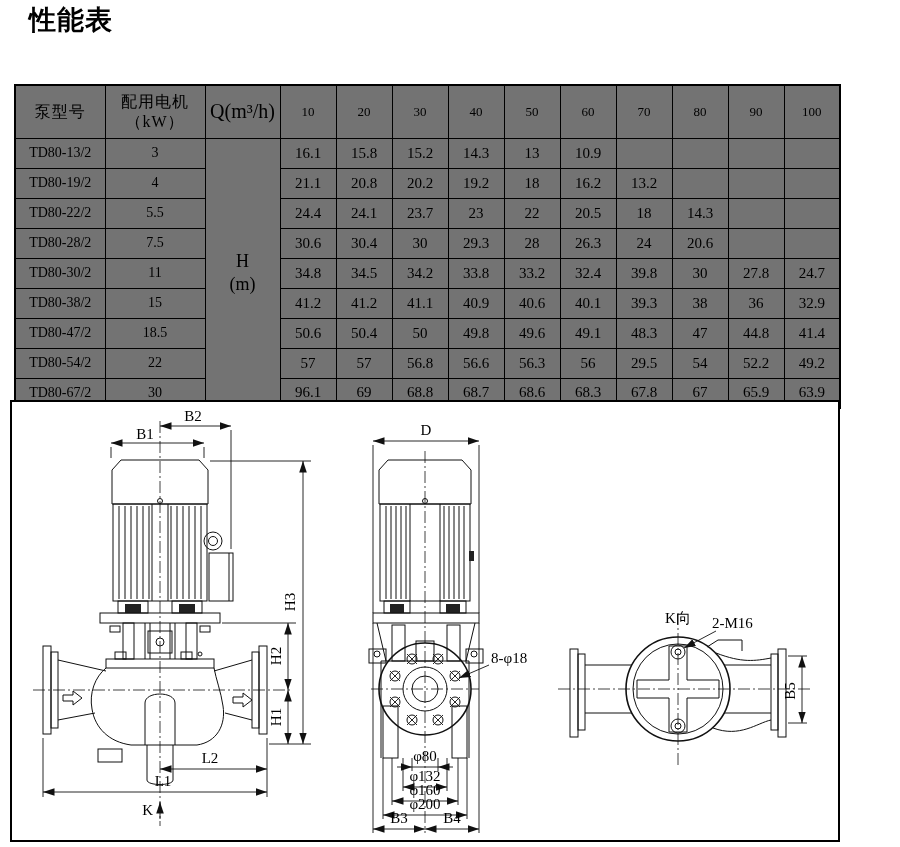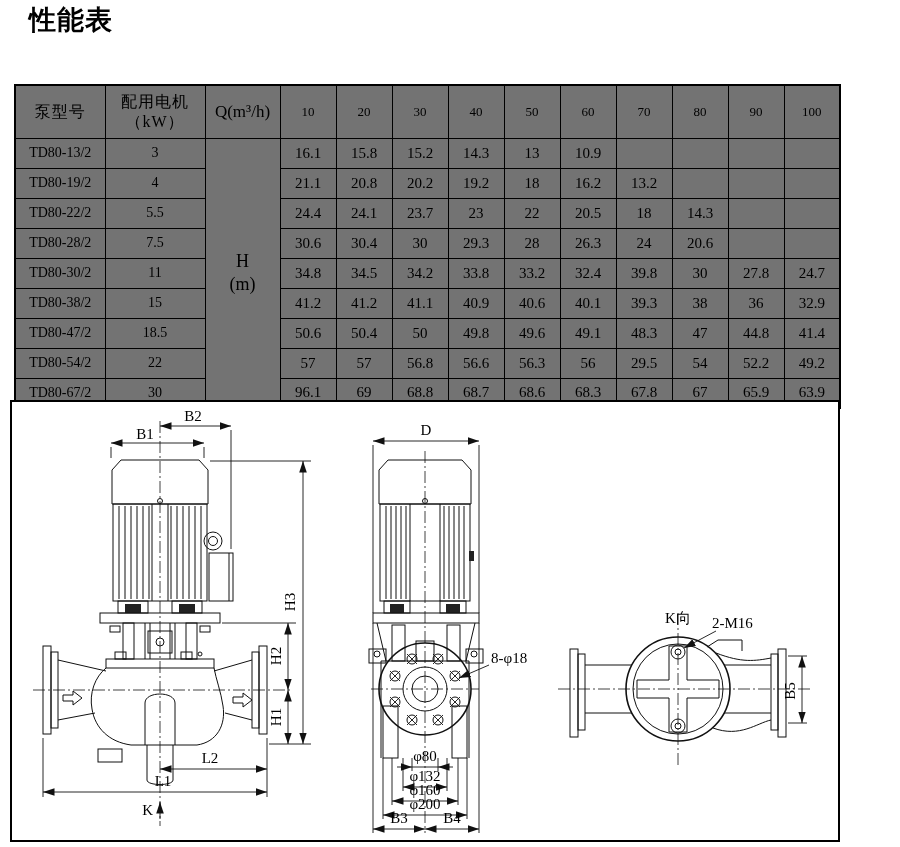--- a/index.html
+++ b/index.html
@@ -8,21 +8,21 @@
   .title{position:absolute;left:29px;top:2px;font-family:"Liberation Sans","DejaVu Sans",sans-serif;
          font-weight:bold;font-size:27px;letter-spacing:1px;}
   table.perf{position:absolute;left:14px;top:44px;width:825px;border-collapse:collapse;
              table-layout:fixed;background:#737373;border:2px solid #000;margin-top:40px;}
   table.perf th,table.perf td{border:1px solid #000;text-align:center;vertical-align:middle;
              padding:0;font-weight:normal;}
   table.perf thead tr{height:53px;}
   table.perf tbody tr{height:30px;}
   th.num{font-size:13px;}
   th.zh{font-size:16px;letter-spacing:1px;line-height:1.25;}
-  th.qh{font-size:17px;}
+  th.qh{font-size:20px;}
   td.model,td.power{font-size:14px;}
   td.val{font-size:15px;}
   td.hm{font-size:18px;line-height:1.25;}
   .drawing-box{position:absolute;left:10px;top:400px;width:826px;height:438px;border:2px solid #000;background:#fff;}
   svg{display:block;}
   svg .ln{stroke:#111;stroke-width:1;fill:none;}
   svg .thick{stroke-width:1.6;}
   svg .cl{stroke:#111;stroke-width:0.8;fill:none;stroke-dasharray:12 3 2 3;}
   svg .dim{stroke:#111;stroke-width:0.9;fill:none;}
   svg .fill{fill:#222;stroke:none;}

